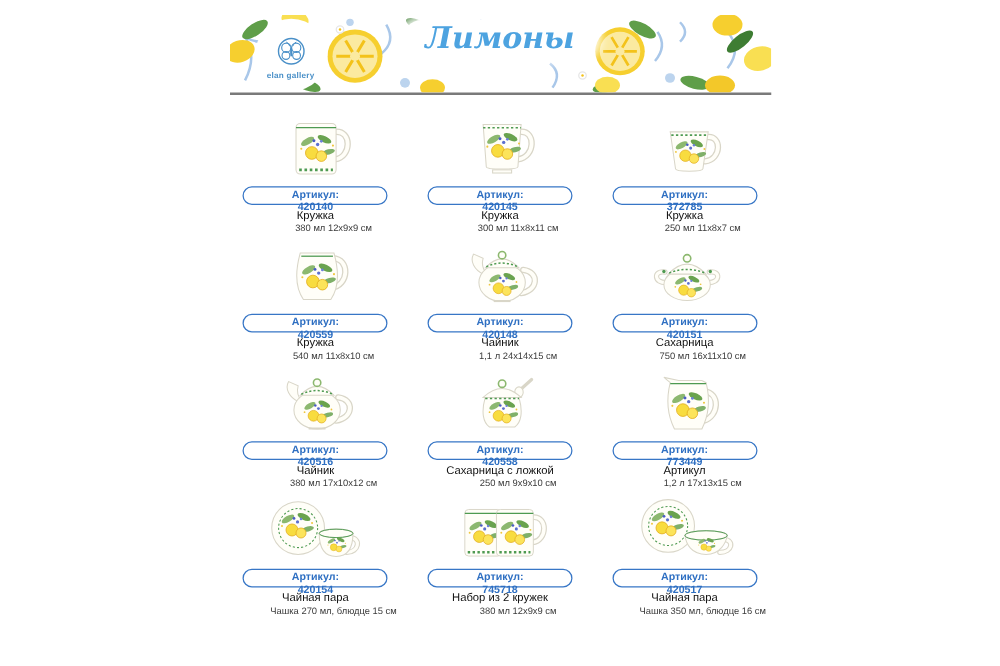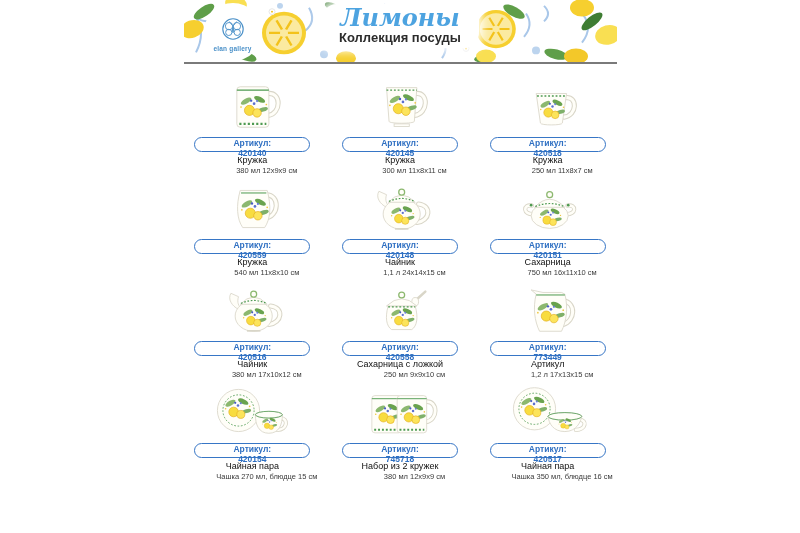--- a/index.html
+++ b/index.html
@@ -1,20 +1,20 @@
 <!DOCTYPE html>
 <html><head>
 <meta charset="utf-8">
 <style>
   html,body { margin:0; padding:0; }
   body {
     width:800px; height:533px; background:#ffffff; overflow:hidden;
     font-family:"Liberation Sans", sans-serif;
   }
-  .page { width:433px; margin:0 auto; position:relative; }
+  .page { width:433px; margin:12px auto; position:relative; }
 
   
   .banner { position:relative; height:62px; border-bottom:2px solid #7a7a7a; overflow:hidden; background:#fff; }
   .banner-bg { position:absolute; left:0; top:0; width:100%; height:100%; }
   .logo {
     position:absolute; left:20px; top:3px; width:58px; height:58px;
     background:#fff; border-radius:50%static; border-radius:50%;
     display:flex; flex-direction:column; align-items:center; justify-content:center; gap:0;
   }
   .logo-text { font-size:6.5px; font-weight:bold; color:#4a90c8; letter-spacing:.2px; line-height:7px; }
@@ -245,21 +245,20 @@
         <circle cx="22.5" cy="34" r="5.5" fill="none" stroke="#4a90c8" stroke-width="1.6"></circle>
         <circle cx="37.5" cy="34" r="5.5" fill="none" stroke="#4a90c8" stroke-width="1.6"></circle>
         <ellipse cx="30" cy="29" rx="1.6" ry="6.5" fill="#4a90c8"></ellipse>
         <path d="M28,21 q-2,-5 -5,-6 M32,21 q2,-5 5,-6" fill="none" stroke="#4a90c8" stroke-width="1.4"></path>
       </svg>
       <span class="logo-text">elan gallery</span>
     </div>
 
     <div class="titlebox">
       <div class="title">Лимоны</div>
-      <div class="subtitle">Коллекция посуды</div>
     </div>
   </header>
 
   <div class="grid">
 
     <div class="card">
       <svg class="pimg" viewBox="0 0 120 64">
           <use href="#m-mug"></use>
         </svg>
       <div class="badge">
@@ -281,21 +280,21 @@
       <div class="pname">Кружка</div>
       <div class="psize">300 мл 11х8х11 см</div>
     </div>
 
     <div class="card">
       <svg class="pimg" viewBox="0 0 120 64">
           <use href="#m-mug3"></use>
         </svg>
       <div class="badge">
         <span class="blabel">Артикул:</span>
-        <span class="bnum">420518</span>
+        <span class="bnum">372785</span>
       </div>
       <div class="pname">Кружка</div>
       <div class="psize">250 мл 11х8х7 см</div>
     </div>
 
     <div class="card">
       <svg class="pimg" viewBox="0 0 120 64">
           <use href="#m-mug4"></use>
         </svg>
       <div class="badge">

